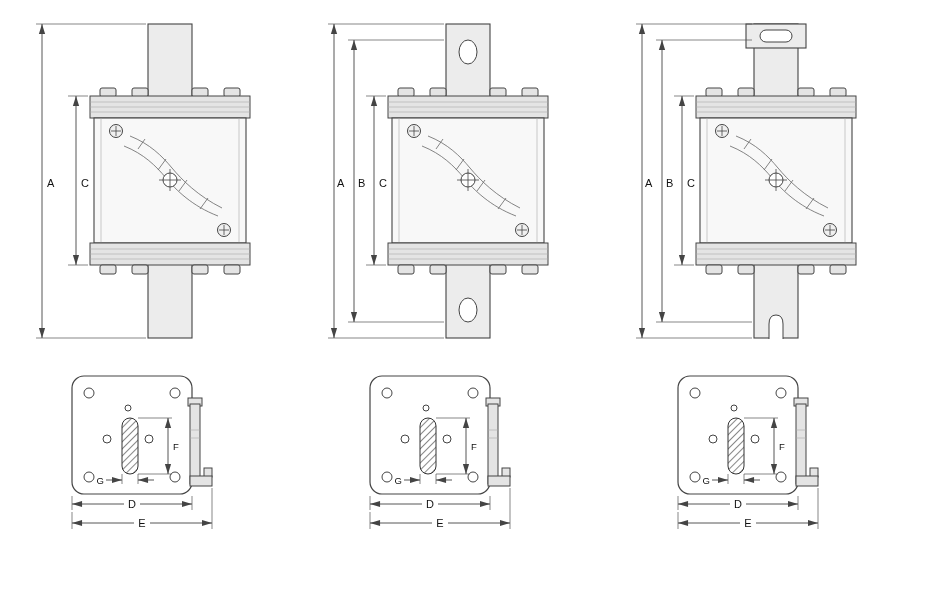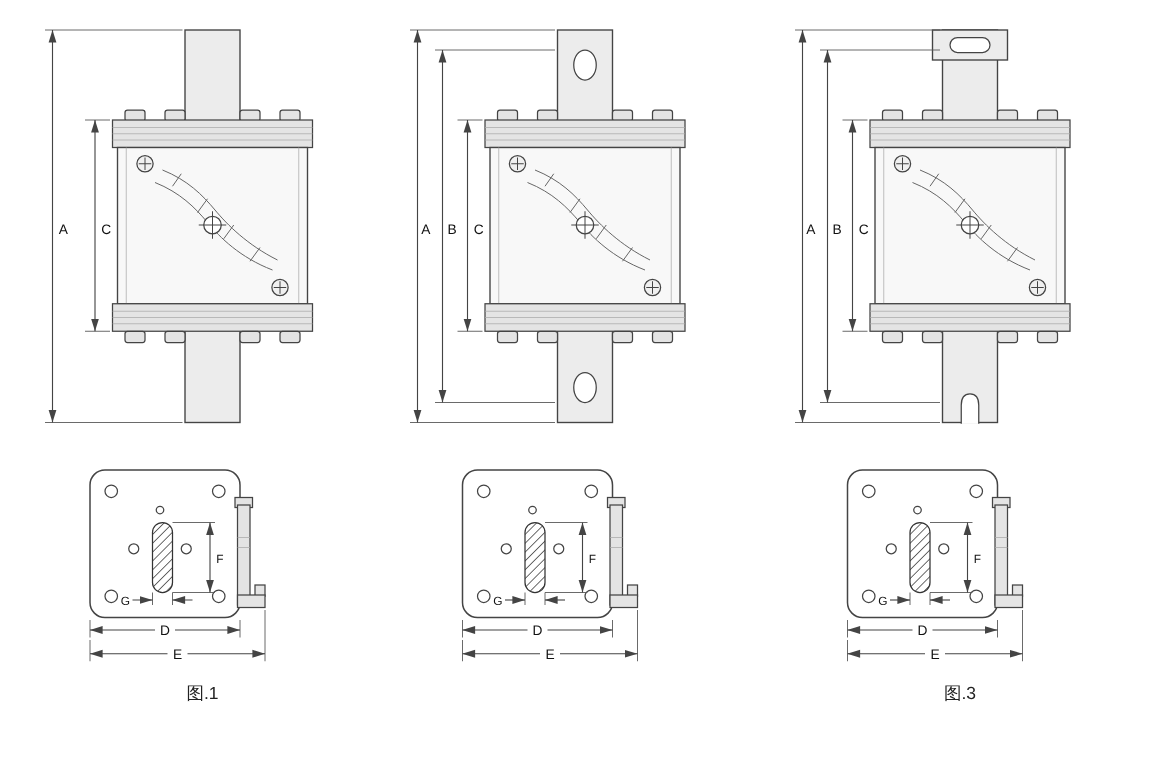--- a/index.html
+++ b/index.html
@@ -145,21 +145,20 @@
         </g>
         <g>
           <line class="ext" x1="50" y1="494" x2="50" y2="511"></line>
           <line class="ext" x1="190" y1="470" x2="190" y2="511"></line>
           <line class="dim" x1="50" y1="505" x2="190" y2="505" marker-start="url(#f1as)" marker-end="url(#f1ae)"></line>
           <rect x="112" y="499" width="16" height="12" fill="#fff"></rect>
           <text class="lbl" x="120" y="509" text-anchor="middle">E</text>
         </g>
       </g>
     </svg>
-    <div class="caption">图.1</div>
   </div>
 
   <div class="figure-col" style="left:320px">
     <svg width="280" height="522" viewBox="0 0 280 522">
       <defs>
         <marker id="f2ae" viewBox="0 0 12 12" refX="11" refY="6" markerWidth="11" markerHeight="11" markerUnits="userSpaceOnUse" orient="auto">
             <path d="M0,2.6 L11,6 L0,9.4 Z" fill="#444"></path>
           </marker>
         <marker id="f2as" viewBox="0 0 12 12" refX="0" refY="6" markerWidth="11" markerHeight="11" markerUnits="userSpaceOnUse" orient="auto">
             <path d="M11,2.6 L0,6 L11,9.4 Z" fill="#444"></path>
@@ -421,16 +420,15 @@
         </g>
         <g>
           <line class="ext" x1="50" y1="494" x2="50" y2="511"></line>
           <line class="ext" x1="190" y1="470" x2="190" y2="511"></line>
           <line class="dim" x1="50" y1="505" x2="190" y2="505" marker-start="url(#f3as)" marker-end="url(#f3ae)"></line>
           <rect x="112" y="499" width="16" height="12" fill="#fff"></rect>
           <text class="lbl" x="120" y="509" text-anchor="middle">E</text>
         </g>
       </g>
     </svg>
-    <div class="caption">图.3</div>
   </div>
 
 </div>
 
 </body></html>

